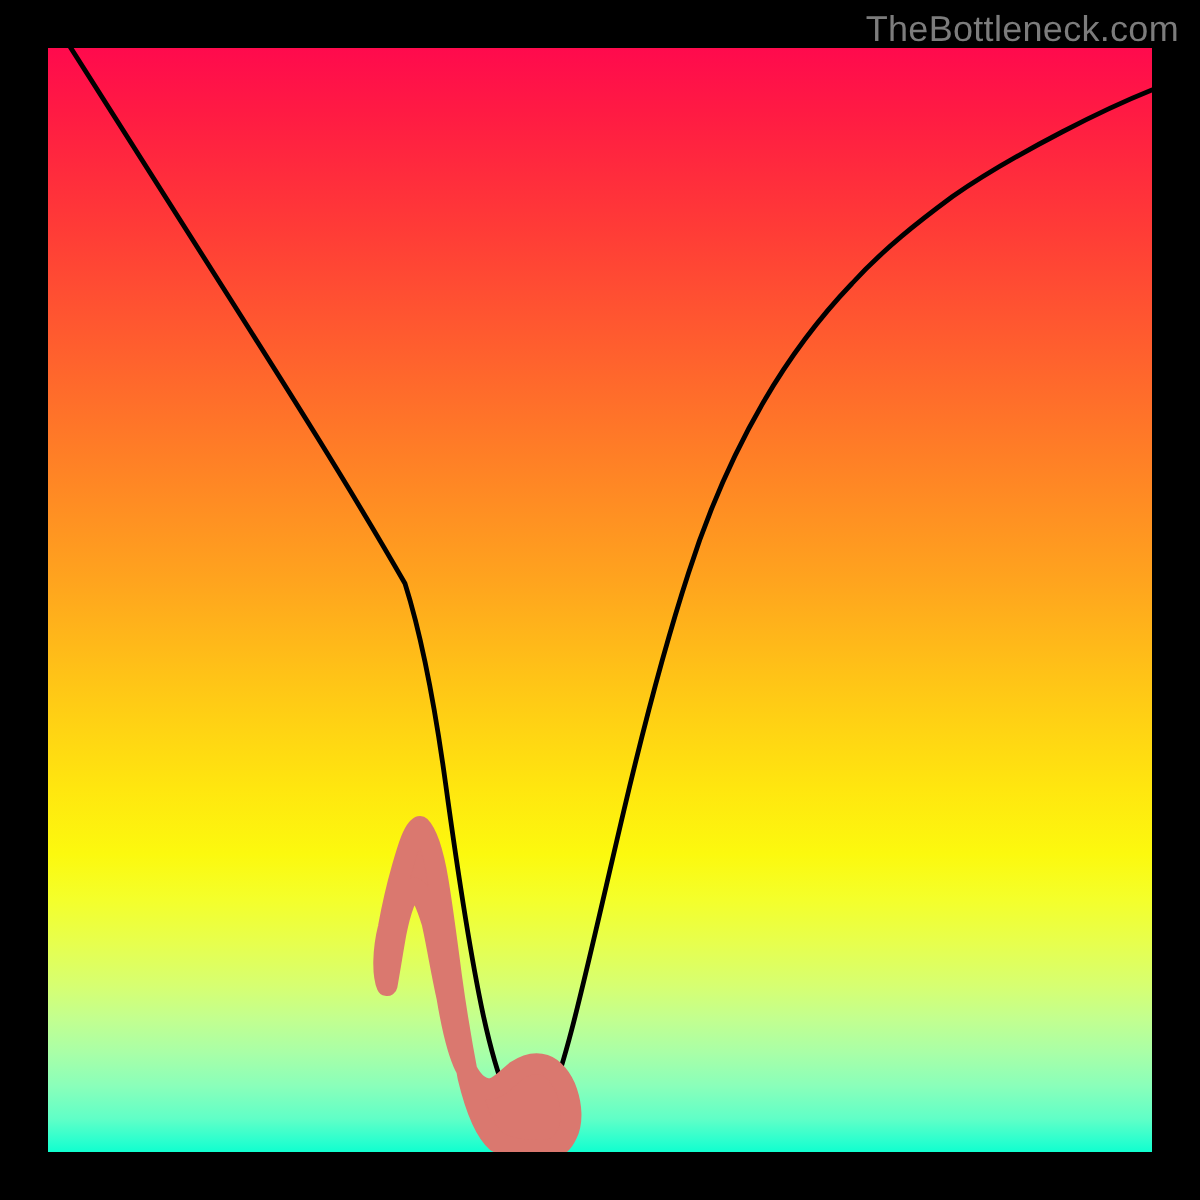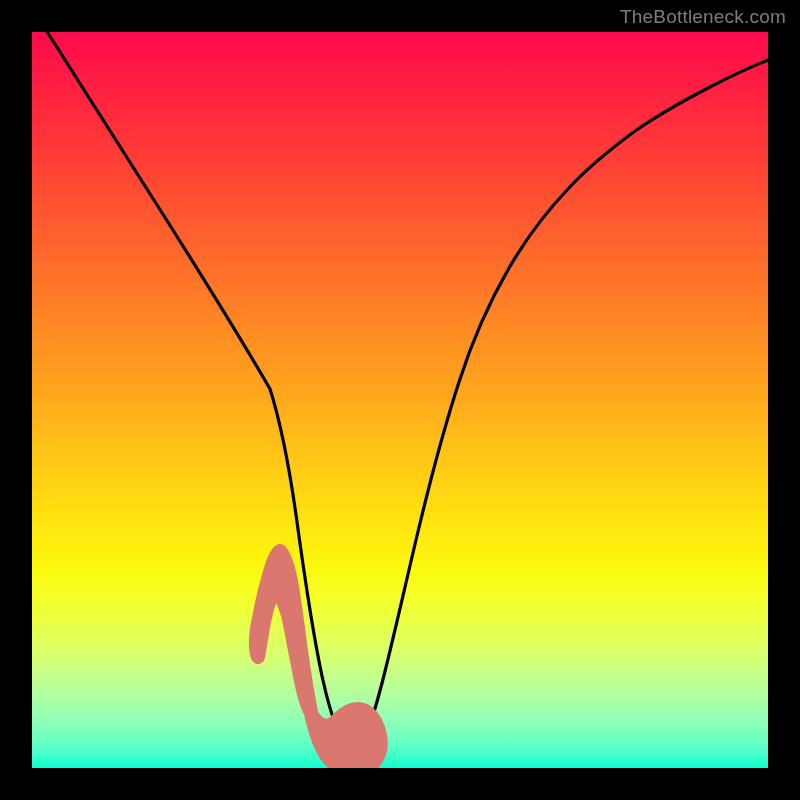--- a/index.html
+++ b/index.html
@@ -51,21 +51,21 @@
   }
   .svg-layer {
     position: absolute;
     inset: 0;
   }
   .watermark {
     position: absolute;
     top: 6px;
     right: 14px;
     color: #7c7c7c;
-    font-size: 19px;
+    font-size: 24px;
     font-weight: 500;
     letter-spacing: 0.2px;
   }
 </style>
 </head>
 <body>
 
 <div class="stage">
 
   <div class="plot-area">

